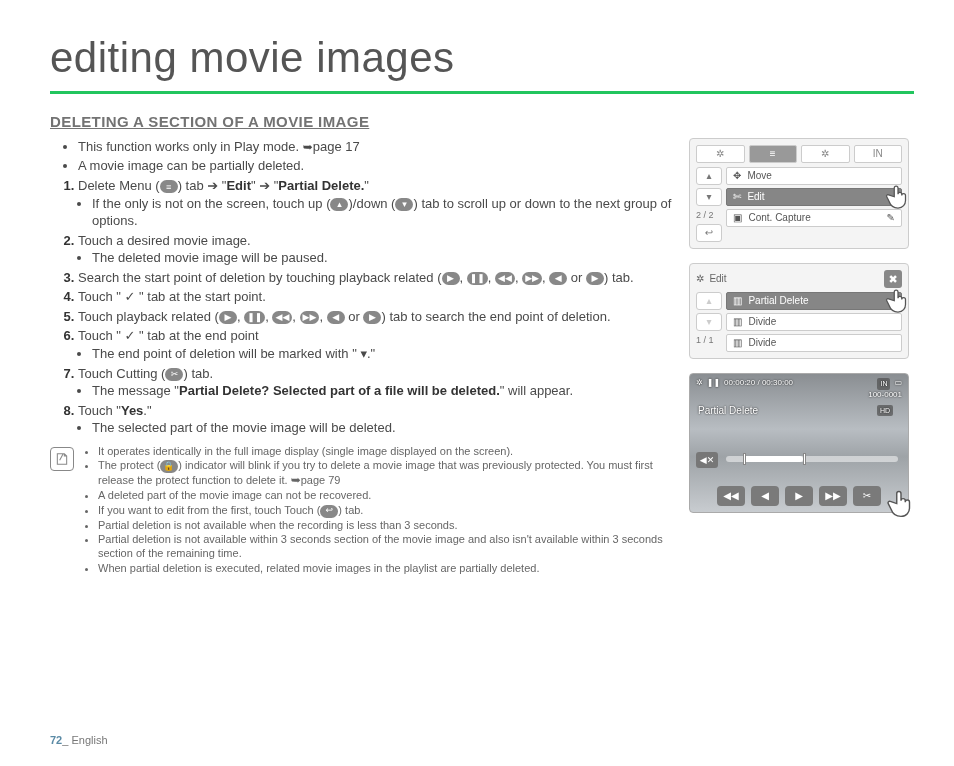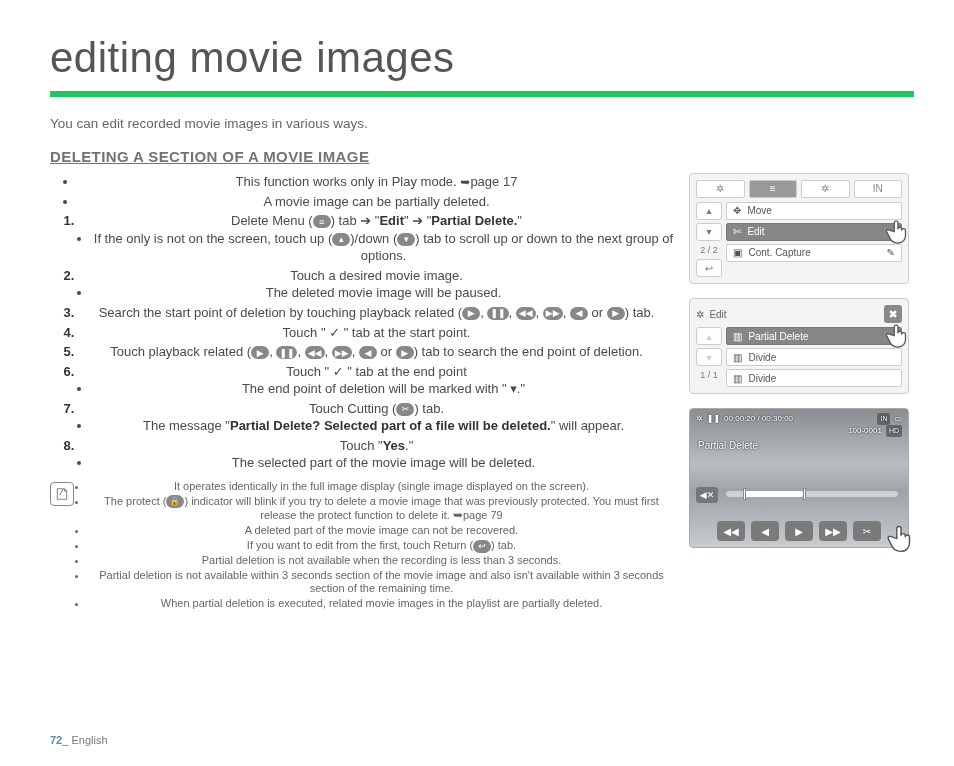--- a/index.html
+++ b/index.html
@@ -11,53 +11,53 @@
     padding: 30px 40px 20px 50px;
     position: relative;
     color: #4a4a4a;
     font-size: 13px;
     line-height: 1.35;
   }
   .page-title {
     font-size: 42px;
     font-weight: 300;
     color: #555;
-    border-bottom: 6px solid #22c55e;
+    border-bottom: 3px solid #22c55e;
     padding-bottom: 4px;
     margin-bottom: 18px;
     letter-spacing: 0.5px;
   }
   .intro p { font-size: 13.5px; color: #666; }
   .section-title {
     font-size: 15px;
     font-weight: bold;
     color: #737373;
     text-decoration: underline;
     margin: 14px 0 6px 0;
     letter-spacing: 0.4px;
   }
   .content-wrap { display: flex; gap: 14px; }
-  .text-col { flex: 1; min-width: 0; text-align: center; }
+  .text-col { flex: 1; min-width: 0; }
   .fig-col { width: 225px; display: flex; flex-direction: column; gap: 14px; }
   ul.bullets { list-style: disc; padding-left: 28px; }
   ul.bullets > li { margin-bottom: 2px; }
   ol.steps { list-style: decimal; padding-left: 28px; }
   ol.steps > li { margin-bottom: 2px; font-weight: bold; color: #333; }
   ol.steps > li span.t { font-weight: normal; color: #4a4a4a; }
   ul.sub { list-style: disc; padding-left: 14px; font-weight: normal; }
   ul.sub li { color: #4a4a4a; }
   .page-link::before { content: "➥"; font-size: 12px; }
   .icon-pill {
     display: inline-flex; align-items: center; justify-content: center;
     min-width: 18px; height: 13px; background: #888; color: #fff;
     border-radius: 7px; font-size: 9px; vertical-align: middle;
     padding: 0 3px;
   }
   .check-mark { font-family: sans-serif; }
-  .note-box { display: flex; margin-top: 8px; align-items: flex-start; }
+  .note-box { display: flex; gap: 10px; margin-top: 8px; align-items: flex-start; }
   .note-icon {
     width: 24px; height: 24px; border: 1.5px solid #888; border-radius: 4px;
     display: flex; align-items: center; justify-content: center; flex-shrink: 0;
     margin-top: 2px;
   }
   .note-icon svg { width: 14px; height: 14px; stroke: #888; fill: none; stroke-width: 1.8; }
   ul.notes { list-style: disc; padding-left: 14px; font-size: 11px; color: #666; line-height: 1.25; }
   ul.notes li { margin-bottom: 1px; }
   .page-footer { position: absolute; bottom: 18px; left: 50px; font-size: 11px; }
   .page-num { color: #5a8aa5; font-weight: bold; }
@@ -82,21 +82,21 @@
     display: flex; align-items: center; justify-content: center; color: #777; font-size: 10px;
   }
   .scr-main { flex: 1; display: flex; flex-direction: column; gap: 3px; }
   .scr-row {
     height: 18px; background: #fff; border: 1px solid #ccc; border-radius: 2px;
     display: flex; align-items: center; padding: 0 6px; gap: 6px; color: #555;
     position: relative; font-size: 10px;
   }
   .scr-row.active { background: #868686; color: #fff; border-color: #777; }
   .scr-row-icon { font-size: 10px; }
-  .scr-pager { font-size: 9px; color: #777; text-align: center; white-space: nowrap; }
+  .scr-pager { font-size: 9px; color: #777; text-align: left; white-space: nowrap; }
   .hand {
     position: absolute; right: -12px; bottom: -8px; width: 30px; height: 30px; z-index: 5;
   }
   .hand svg { width: 100%; height: 100%; }
 
   .scr2-header {
     display: flex; justify-content: space-between; align-items: center;
     height: 18px; margin-bottom: 4px;
   }
   .scr2-title { display: flex; align-items: center; gap: 5px; font-size: 10px; color: #666; }
@@ -148,21 +148,20 @@
   }
   .vid-hand { position: absolute; right: -10px; bottom: -10px; width: 34px; height: 34px; }
   .scr-row.rel, .scr-main.rel { position: relative; }
 </style>
 </head>
 <body>
 
 <h1 class="page-title">editing movie images</h1>
 
 <div class="intro">
-  <p>You can edit recorded movie images in various ways.</p>
 </div>
 
 <h2 class="section-title">DELETING A SECTION OF A MOVIE IMAGE</h2>
 
 <div class="content-wrap">
   <div class="text-col">
 
     <ul class="bullets">
       <li>
         <span>This function works only in Play mode. </span><span class="page-link"></span><span>page 17</span>
@@ -245,21 +244,21 @@
             <path d="M4 3 L16 3 L20 7 L20 21 L4 21 Z M16 3 L16 7 L20 7 M14 3 L8 14"></path>
           </svg>
       </div>
       <ul class="notes">
         <li>It operates identically in the full image display (single image displayed on the screen).</li>
         <li>
           <span>The protect (</span><span class="icon-pill">🔒</span><span>) indicator will blink if you try to delete a movie image that was previously protected. You must first release the protect function to delete it. </span><span class="page-link"></span><span>page 79</span>
         </li>
         <li>A deleted part of the movie image can not be recovered.</li>
         <li>
-          <span>If you want to edit from the first, touch Return (</span><span class="icon-pill">↩</span><span>) tab.</span>
+          <span>If you want to edit from the first, touch Touch (</span><span class="icon-pill">↩</span><span>) tab.</span>
         </li>
         <li>Partial deletion is not available when the recording is less than 3 seconds.</li>
         <li>Partial deletion is not available within 3 seconds section of the movie image and also isn't available within 3 seconds section of the remaining time.</li>
         <li>When partial deletion is executed, related movie images in the playlist are partially deleted.</li>
       </ul>
     </div>
   </div>
 
   <div class="fig-col">
 
@@ -343,21 +342,21 @@
         <span style="display:flex;gap:4px;align-items:center;">
           <span>✲</span>
           <span>❚❚</span>
           <span>00:00:20 / 00:30:00</span>
         </span>
         <span class="r">
           <span class="vid-badge">IN</span>
           <span>▭</span>
         </span>
       </div>
-      <div style="position:absolute;top:16px;right:6px;display:flex;gap:4px;align-items:center;font-size:8px;color:#fff;text-shadow:0 0 2px #000;">
+      <div style="position:absolute;top:16px;right:6px;display:flex;gap:4px;align-items:center;font-size:8px;color:#fff;text-shadow:0 0 2px #000;flex-direction:column;">
         <span>100-0001</span>
         <span class="vid-badge">HD</span>
       </div>
       <div class="vid-label">Partial Delete</div>
       <div class="vid-mute">◀✕</div>
       <div class="vid-prog">
         <div class="vid-prog-seg" style="left:10%; width:35%;"></div>
         <div class="vid-prog-knob" style="left:10%;"></div>
         <div class="vid-prog-knob" style="left:45%;"></div>
       </div>

